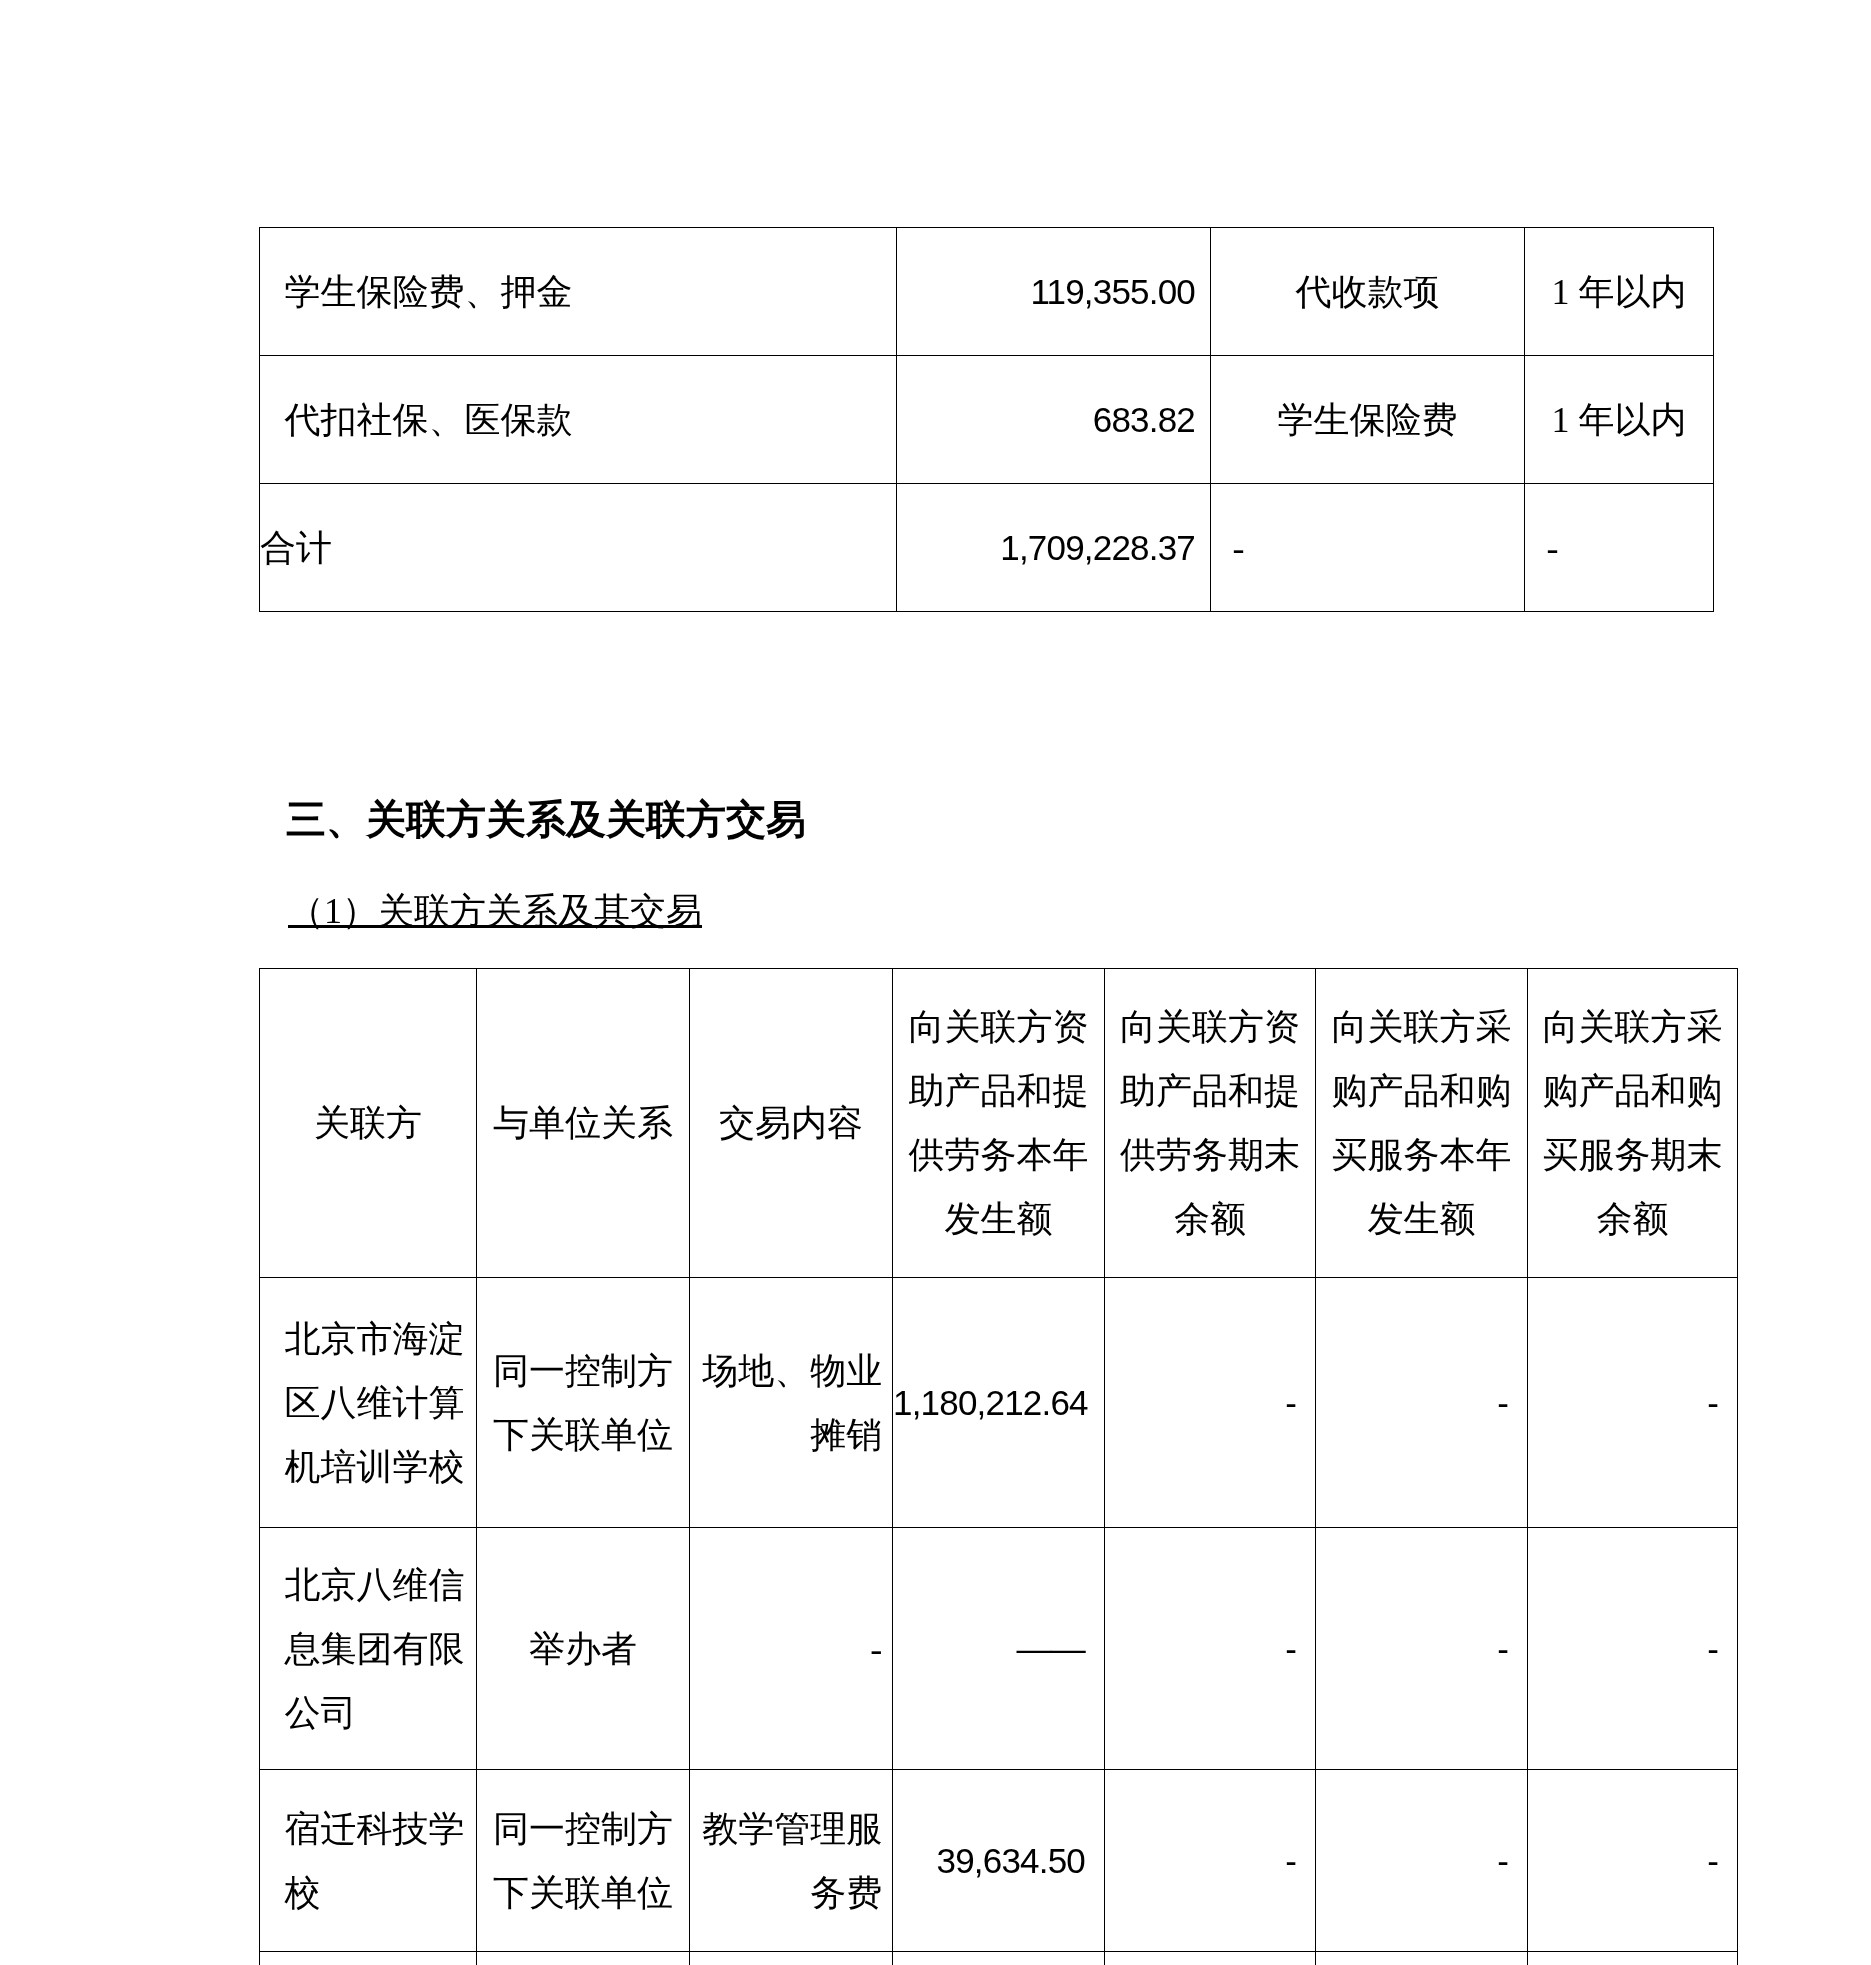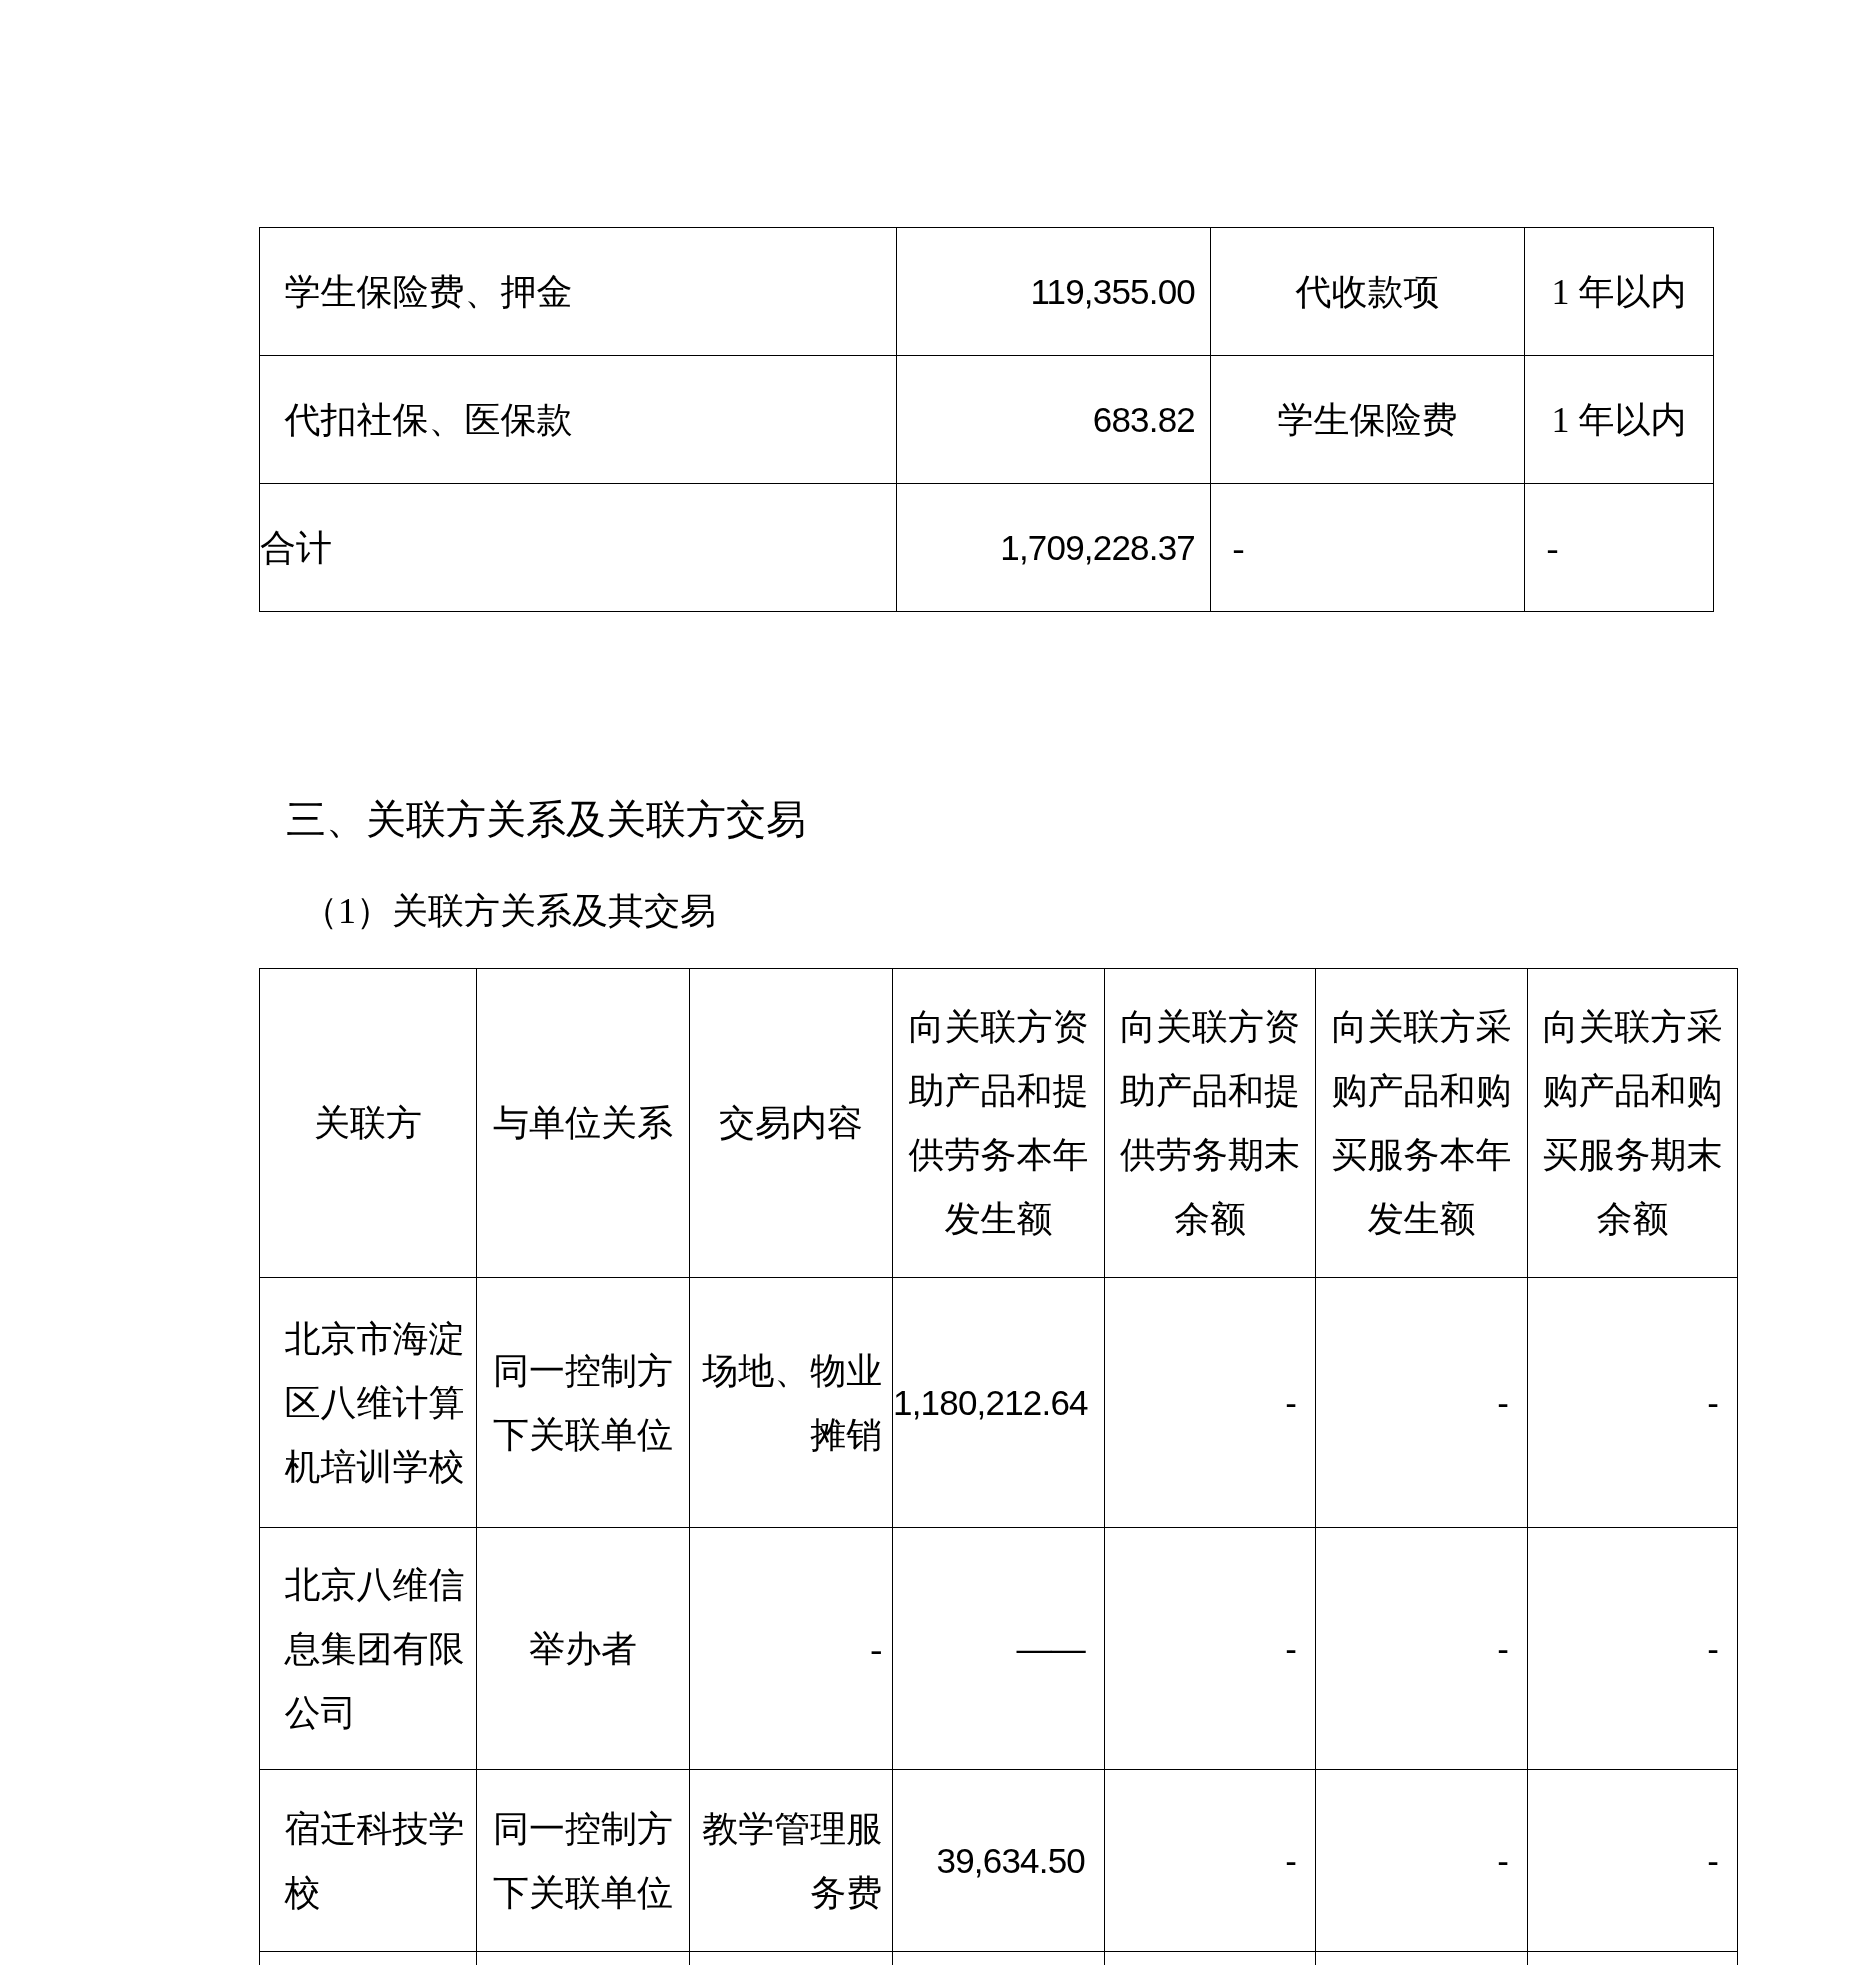--- a/index.html
+++ b/index.html
@@ -37,27 +37,28 @@
   #table1 tr { height:128px; }
   #table1 .c-item   { text-align:left; padding-left:24.4px; }
   #table1 .c-total  { text-align:left; padding-left:0; }
   #table1 .c-amount { text-align:right; padding-right:15px; }
   #table1 .c-nature { text-align:center; }
   #table1 .c-aging  { text-align:center; }
   #table1 .dash-left { text-align:left; padding-left:21.6px; }
   
   #section-heading {
     position:absolute; left:286px; top:797px;
-    font-size:40px; line-height:1.15; font-weight:normal;
+    font-size:40px; line-height:1.15; font-weight:bold;
     white-space:nowrap;
   }
   #subsection-heading {
-    position:absolute; left:302px; top:891px;
+    position:absolute; left:288px; top:891px;
     font-size:36px; line-height:1.15;
     white-space:nowrap;
+    text-decoration:underline;
   }
   
   #table2 { top:968px; width:1478px; }
   #table2 tr.hr { height:309px; }
   #table2 tr.r1 { height:250px; }
   #table2 tr.r2 { height:242px; }
   #table2 tr.r3 { height:182px; }
   #table2 tr.r4 { height:399px; }
   #table2 .th     { text-align:center; padding:0 11.8px; font-weight:normal; }
   #table2 .party  { text-align:left;  padding:0 9.8px 0 24.4px; }

